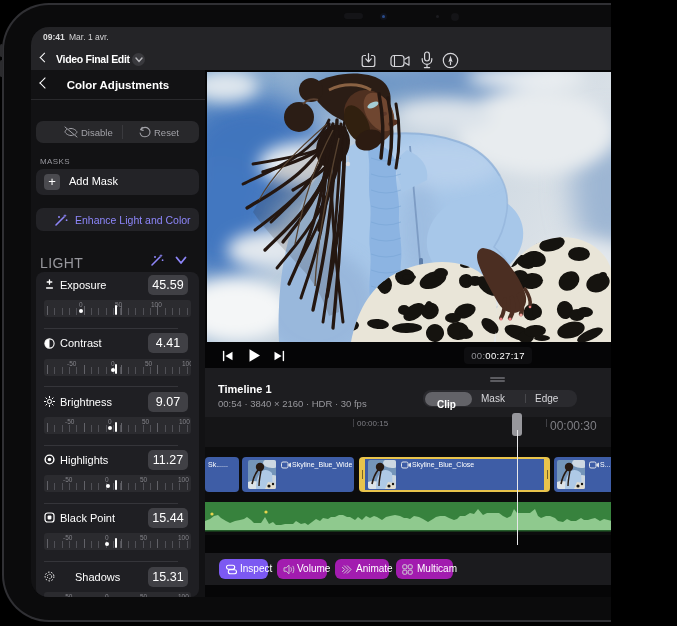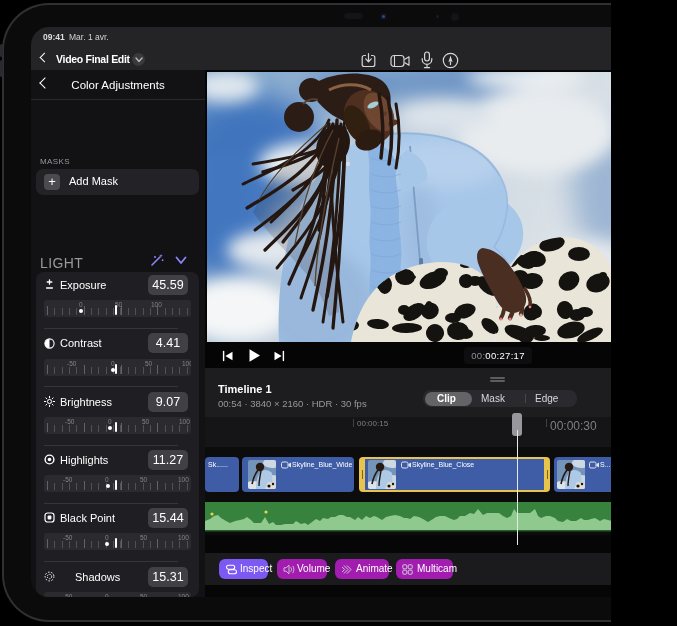--- a/index.html
+++ b/index.html
@@ -9,21 +9,21 @@
 #bezel{position:absolute;left:2px;top:2px;width:776px;height:615px;border-radius:45px;background:#0b0b0c}
 .sidebtn{position:absolute;left:0px;width:3px;background:#2b2b2e;border-radius:2px}
 #screen{position:absolute;left:31px;top:27px;width:700px;height:570px;border-radius:18px;background:#0c0c0d;overflow:hidden}
 
 #topband{position:absolute;left:0;top:0;width:700px;height:43px;background:#242427}
 .st{position:absolute;color:#dededf;font-size:8.5px;font-weight:bold}
 #vtitle{position:absolute;left:25px;top:26px;color:#fff;font-size:10.5px;font-weight:bold;letter-spacing:-0.3px}
 
 #lpanel{position:absolute;left:0;top:43px;width:174px;height:527px;background:#121214}
 #phead{position:absolute;left:0;top:0;width:174px;height:29px}
-#phead .t{position:absolute;left:0;top:9px;width:174px;text-align:center;color:#fff;font-size:11.5px;font-weight:normal}
+#phead .t{position:absolute;left:0;top:9px;width:174px;text-align:center;color:#fff;font-size:11.5px;font-weight:bold}
 .hr{position:absolute;background:#29292c;height:1px}
 .pcard{position:absolute;left:5px;width:163px;background:#232327;border-radius:7px}
 .lbl{position:absolute;color:#98989e;font-size:8px;letter-spacing:.4px}
 .chev{position:absolute;width:8px;height:8px;border-left:1.6px solid #fff;border-bottom:1.6px solid #fff;transform:rotate(45deg)}
 
 #lightcard{position:absolute;left:5px;top:202px;width:163px;height:325px;background:#1f1f23;border-radius:8px}
 .ttl{position:absolute;color:#fff;font-size:11px}
 .chip{position:absolute;left:117px;width:40px;height:20px;background:#404045;border-radius:5px;color:#fff;font-size:12.5px;text-align:center;line-height:20px}
 .ruler{position:absolute;left:13px;width:147px;height:17px;background:#2b2b2f;border-radius:3px;overflow:hidden}
 .sep{position:absolute;left:13px;width:134px;height:1px;background:#35353a}
@@ -103,24 +103,44 @@
           <path d="M8.2 4.2 L10.8 6.4 L8.2 8.2 M10.4 6.3 H7 C5.4 6.3 4.4 7.3 4.4 8.8 C4.4 10.3 5.4 11.3 7 11.3 H8.4" stroke="#55555a" stroke-width="1.1" fill="none" stroke-linecap="round" stroke-linejoin="round"></path>
         </svg>
     </div>
     <div id="lpanel">
       <div id="phead">
         <div class="chev" style="left:10px;top:9px"></div>
         <span class="t">Color Adjustments</span>
       </div>
       <div class="hr" style="left:0;top:29px;width:174px"></div>
 
+      <div class="pcard" style="top:51px;height:22px;background:#28282b">
+        <div style="position:absolute;left:86px;top:4px;width:1px;height:14px;background:#3a3a3e"></div>
+        <svg style="position:absolute;left:28px;top:5px" width="14" height="12" viewBox="0 0 14 12">
+            <path d="M1 1 L13 11 M2.5 3.5 C1.5 4.5 1 5.5 1 6 C1 6.5 3.5 9.5 7 9.5 C8 9.5 9 9.2 9.8 8.8 M5 2.8 C5.6 2.6 6.3 2.5 7 2.5 C10.5 2.5 13 5.5 13 6 C13 6.3 12.5 7.2 11.6 8" stroke="#a2a2a8" stroke-width="1" fill="none" stroke-linecap="round"></path>
+          </svg>
+        <span style="position:absolute;left:45px;top:6px;color:#a2a2a8;font-size:9.5px">Disable</span>
+        <svg style="position:absolute;left:103px;top:5px" width="12" height="12" viewBox="0 0 12 12">
+            <path d="M3.2 1.4 L1.6 3.6 L4.2 4.4 M1.9 3.4 C3 2 4.4 1.4 6 1.4 C8.8 1.4 11 3.4 11 6.1 C11 8.8 8.8 10.8 6 10.8 C3.6 10.8 1.6 9.2 1.1 7" stroke="#a2a2a8" stroke-width="1.1" fill="none" stroke-linecap="round" stroke-linejoin="round"></path>
+          </svg>
+        <span style="position:absolute;left:118px;top:6px;color:#a2a2a8;font-size:9.5px">Reset</span>
+      </div>
       <span class="lbl" style="left:9px;top:87px">MASKS</span>
       <div class="pcard" style="top:99px;height:26px">
         <div style="position:absolute;left:8px;top:5px;width:16px;height:16px;background:#4a4a4f;border-radius:4px;color:#fff;font-size:13px;text-align:center;line-height:15px">+</div>
         <span style="position:absolute;left:33px;top:6px;color:#fff;font-size:11px">Add Mask</span>
+      </div>
+      <div class="pcard" style="top:138px;height:23px">
+        <svg style="position:absolute;left:18px;top:4px" width="15" height="15" viewBox="0 0 15 15">
+            <path d="M2 13 L10 5" stroke="#8d85f8" stroke-width="1.6" stroke-linecap="round"></path>
+            <path d="M11 2 l.5 1.3 1.3.5 -1.3.5 -.5 1.3 -.5 -1.3 -1.3 -.5 1.3 -.5z" fill="#8d85f8"></path>
+            <circle cx="5" cy="5" r="1" fill="#8d85f8"></circle>
+            <circle cx="12.6" cy="8.2" r=".9" fill="#8d85f8"></circle>
+          </svg>
+        <span style="position:absolute;left:39px;top:6px;color:#8d86fa;font-size:10.5px">Enhance Light and Color</span>
       </div>
       <span class="lbl" style="left:9px;top:185px;font-size:14px">LIGHT</span>
       <svg style="position:absolute;left:119px;top:182px" width="15" height="15" viewBox="0 0 15 15">
           <path d="M2 13 L10 5" stroke="#8d85f8" stroke-width="1.6" stroke-linecap="round"></path>
           <path d="M11 2 l.5 1.3 1.3.5 -1.3.5 -.5 1.3 -.5 -1.3 -1.3 -.5 1.3 -.5z" fill="#8d85f8"></path>
           <circle cx="5" cy="5" r="1" fill="#8d85f8"></circle>
           <circle cx="12.6" cy="8.2" r=".9" fill="#8d85f8"></circle>
         </svg>
       <svg style="position:absolute;left:144px;top:186px" width="12" height="9" viewBox="0 0 12 9">
           <path d="M1.5 1.5 L6 7 L10.5 1.5" stroke="#8d85f8" stroke-width="1.8" fill="none" stroke-linecap="round" stroke-linejoin="round"></path>
@@ -890,21 +910,21 @@
           </svg>
         <div id="tcode"><span style="color:#8e8e93">00:</span>00:27:17</div>
       </div>
       <div id="thead">
         <div class="abs" style="left:285px;top:9px;width:15px;height:1.5px;background:#5c5c61;border-radius:1px"></div>
         <div class="abs" style="left:285px;top:12px;width:15px;height:1.5px;background:#5c5c61;border-radius:1px"></div>
         <span class="abs" style="left:13px;top:15px;color:#fff;font-size:11px;font-weight:bold">Timeline 1</span>
         <span class="abs" style="left:13px;top:30px;color:#98989d;font-size:9.5px">00:54 · 3840 × 2160 · HDR · 30 fps</span>
         <div class="abs" style="left:218px;top:22px;width:154px;height:17px;background:#2a2a2e;border-radius:8px">
           <div class="abs" style="left:2px;top:1.5px;width:47px;height:14px;background:#636368;border-radius:7px"></div>
-          <span class="seg" style="left:14px;top:3px;color:#fff">Clip</span>
+          <span class="seg" style="left:14px;top:9px;color:#fff">Clip</span>
           <span class="seg" style="left:58px;top:3px;font-weight:normal">Mask</span>
           <div class="abs" style="left:102px;top:4px;width:1px;height:9px;background:#47474b"></div>
           <span class="seg" style="left:112px;top:3px;font-weight:normal">Edge</span>
         </div>
         <span class="abs" style="left:468px;top:25px;color:#d8d8dc;font-size:10px;font-weight:bold">C</span>
       </div>
       <div id="truler">
         <div class="abs" style="left:148px;top:2px;width:1px;height:8px;background:#404045"></div>
         <span class="abs" style="left:152px;top:2px;color:#7e7e84;font-size:8px">00:00:15</span>
         <div class="abs" style="left:341px;top:2px;width:1px;height:8px;background:#404045"></div>

